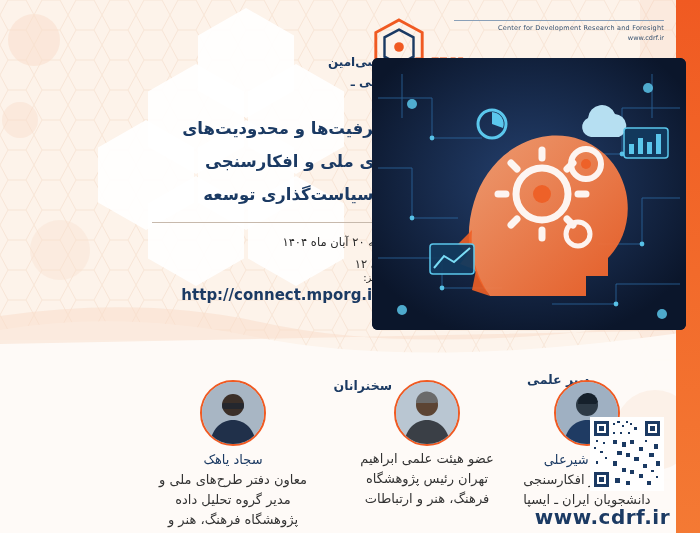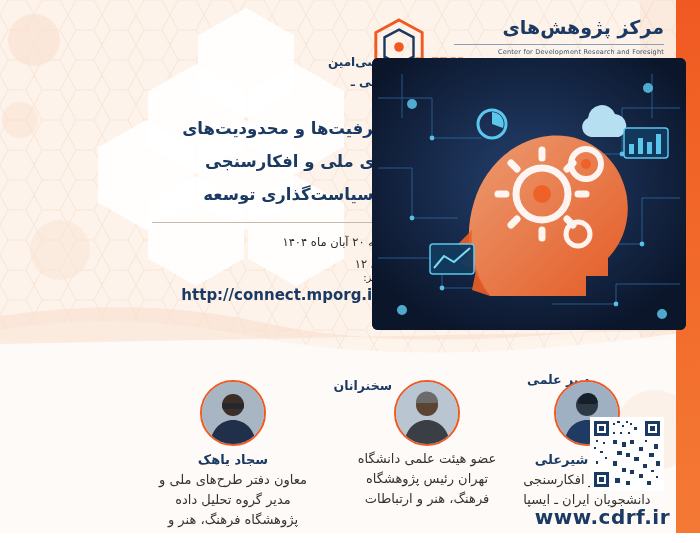--- a/index.html
+++ b/index.html
@@ -119,21 +119,21 @@
   }
 
   .person{
     position:absolute;width:150px;text-align:center;direction:rtl;
   }
   .avatar{
     width:62px;height:62px;border-radius:50%;margin:0 auto;
     border:2px solid #f05a22;overflow:hidden;background:#cfd6dd;position:relative;
   }
   .p-name{
-    margin-top:6px;font-size:13px;font-weight:bold;color:#1b3a63;
+    margin-top:6px;font-size:13px;font-weight:normal;color:#1b3a63;
   }
   .p-role{
     margin-top:3px;font-size:13px;color:#333;line-height:1.55;
   }
 
   
   .qr{
     position:absolute;right:36px;bottom:52px;width:70px;height:70px;background:#fff;padding:2px;
   }
   .footer-url{
@@ -183,21 +183,20 @@
     <div class="hex" style="left:120px;top:0px;"></div>
     <div class="hex" style="left:170px;top:56px;"></div>
     <div class="hex" style="left:70px;top:56px;"></div>
     <div class="hex" style="left:120px;top:112px;"></div>
     <div class="hex" style="left:20px;top:112px;"></div>
     <div class="hex" style="left:170px;top:168px;"></div>
     <div class="hex" style="left:70px;top:168px;"></div>
   </div>
 
   <div class="logo">
-    <div class="logo-line1">مرکز پژوهش‌های</div>
     <div class="logo-rule"></div>
     <div class="logo-en">Center for Development Research and Foresight</div>
     <div class="logo-url">www.cdrf.ir</div>
   </div>
 
   <svg class="logo-mark" viewBox="0 0 60 60">
     <path d="M30 2 L54 15 L54 45 L30 58 L6 45 L6 15 Z" fill="none" stroke="#f05a22" stroke-width="3"></path>
     <path d="M30 12 L45 20 L45 40 L30 48 L15 40 L15 20 Z" fill="none" stroke="#1b3a63" stroke-width="2.5"></path>
     <circle cx="30" cy="30" r="5" fill="#f05a22"></circle>
   </svg>
@@ -322,21 +321,21 @@
 
   <div class="person" style="right:198px;top:380px;">
     <div class="avatar">
       <svg viewBox="0 0 62 62" width="62" height="62">
         <rect width="62" height="62" fill="#b9c6d2"></rect>
         <circle cx="31" cy="23" r="11" fill="#5c4433"></circle>
         <path d="M8 62 C10 44 22 38 31 38 C40 38 52 44 54 62 Z" fill="#3a3f46"></path>
         <path d="M20 21 a11 11 0 0 1 22 -1 l-3 1 z" fill="#6b6b6b"></path>
       </svg>
     </div>
-    <div class="p-role">عضو هیئت علمی دانشگاه تهران
+    <div class="p-role">عضو هیئت علمی ابراهیم تهران
 رئیس پژوهشگاه فرهنگ، هنر و ارتباطات</div>
   </div>
 
   <div class="person" style="right:392px;top:380px;">
     <div class="avatar">
       <svg viewBox="0 0 62 62" width="62" height="62">
         <rect width="62" height="62" fill="#a8b6c4"></rect>
         <circle cx="31" cy="23" r="11" fill="#3b2f28"></circle>
         <path d="M8 62 C10 44 22 38 31 38 C40 38 52 44 54 62 Z" fill="#20304a"></path>
         <rect x="20" y="21" width="22" height="6" rx="2" fill="#1b2430" opacity=".7"></rect>

